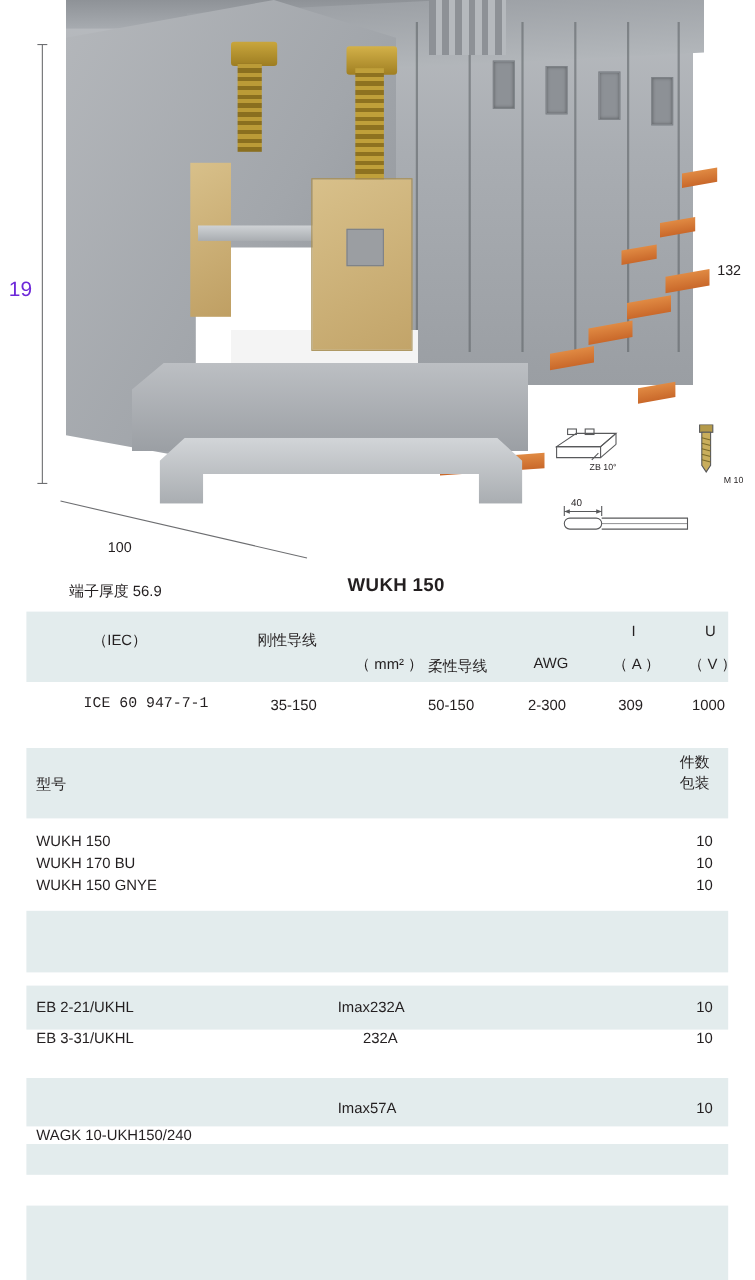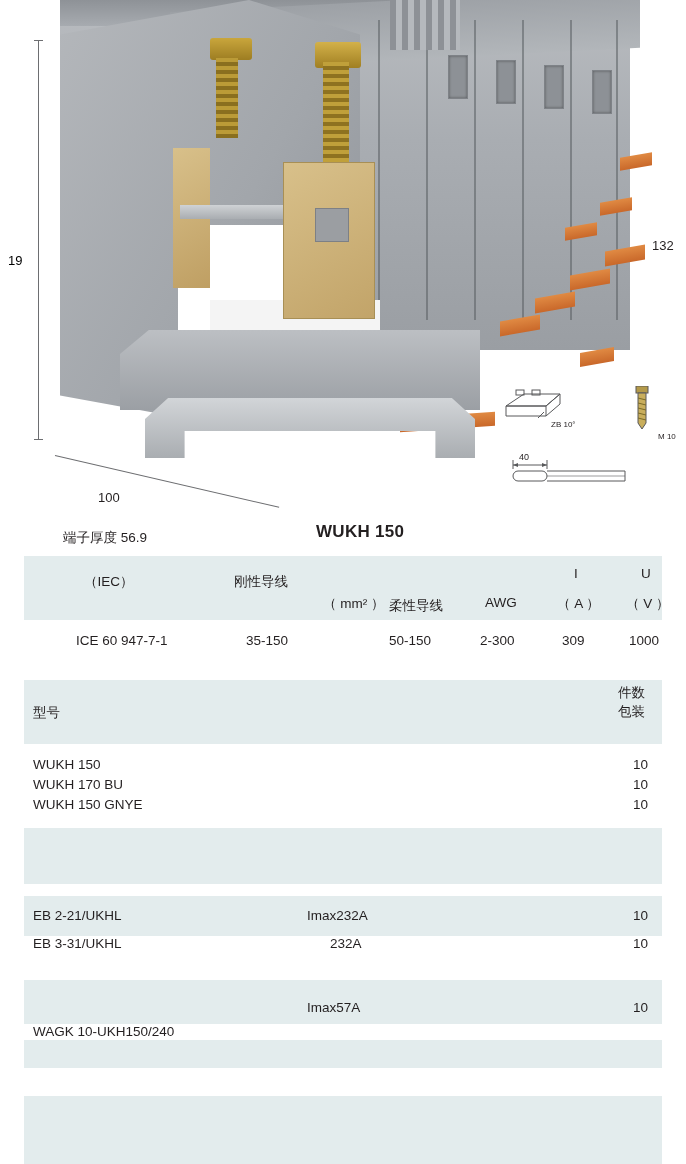--- a/index.html
+++ b/index.html
@@ -43,22 +43,22 @@
     height: 1px;
     background: #6d6e71;
   }
   .dim-line-v::before { top: 0; }
   .dim-line-v::after { bottom: 0; }
 
   .dim-label-left {
     position: absolute;
     left: 8px;
     top: 253px;
-    font-size: 13px;
-    color: #000000;
+    font-size: 19px;
+    color: #6d28d9;
   }
   .dim-label-right {
     position: absolute;
     left: 652px;
     top: 238px;
     font-size: 13px;
     color: #231f20;
   }
   .dim-line-diag {
     position: absolute;
@@ -298,21 +298,21 @@
       <polygon points="8,18 26,6 62,6 48,18" fill="none" stroke="#58595b" stroke-width="1"></polygon>
       <polygon points="8,18 48,18 48,28 8,28" fill="none" stroke="#58595b" stroke-width="1"></polygon>
       <line x1="48" y1="18" x2="62" y2="6" stroke="#58595b" stroke-width="1"></line>
       <line x1="48" y1="28" x2="62" y2="16" stroke="#58595b" stroke-width="1"></line>
       <line x1="62" y1="6" x2="62" y2="16" stroke="#58595b" stroke-width="1"></line>
       <rect x="18" y="2" width="8" height="5" fill="none" stroke="#58595b" stroke-width="1"></rect>
       <rect x="34" y="2" width="8" height="5" fill="none" stroke="#58595b" stroke-width="1"></rect>
       <line x1="40" y1="30" x2="46" y2="24" stroke="#58595b" stroke-width="1"></line>
     </svg>
   </div>
-  <div class="icon-label" style="left:551px; top:420px;">ZB 10°</div>
+  <div class="icon-label" style="left:536px; top:420px;">ZB 10°</div>
 
   <div class="icon-box" style="left:630px; top:386px;">
     <svg width="24" height="46" viewBox="0 0 24 46">
       <rect x="6" y="0" width="12" height="7" fill="#b49a4a" stroke="#58595b" stroke-width="1"></rect>
       <path d="M8 7 h8 v30 l-4 6 l-4 -6 z" fill="#c9ae5c" stroke="#58595b" stroke-width="1"></path>
       <line x1="8" y1="12" x2="16" y2="14" stroke="#7a6a28" stroke-width="1"></line>
       <line x1="8" y1="17" x2="16" y2="19" stroke="#7a6a28" stroke-width="1"></line>
       <line x1="8" y1="22" x2="16" y2="24" stroke="#7a6a28" stroke-width="1"></line>
       <line x1="8" y1="27" x2="16" y2="29" stroke="#7a6a28" stroke-width="1"></line>
       <line x1="8" y1="32" x2="16" y2="34" stroke="#7a6a28" stroke-width="1"></line>
@@ -345,21 +345,21 @@
 <div class="row-text" style="left:234px; top:573px;">刚性导线</div>
 <div class="row-text" style="left:389px; top:573px;margin-top:24px;">柔性导线</div>
 <div class="row-text" style="left:574px; top:566px;">I</div>
 <div class="row-text" style="left:641px; top:566px;">U</div>
 
 <div class="row-text" style="left:323px; top:595px;">（ mm² ）</div>
 <div class="row-text" style="left:485px; top:595px;">AWG</div>
 <div class="row-text" style="left:557px; top:595px;">（ A ）</div>
 <div class="row-text" style="left:626px; top:595px;">（ V ）</div>
 
-<div class="row-text" style="left:76px; top:633px;">ICE 60 947-7-1</div>
+<div class="row-text" style="left:76px; top:633px;font-family:Liberation Mono, monospace;">ICE 60 947-7-1</div>
 <div class="row-text" style="left:246px; top:633px;">35-150</div>
 <div class="row-text" style="left:389px; top:633px;">50-150</div>
 <div class="row-text" style="left:480px; top:633px;">2-300</div>
 <div class="row-text" style="left:562px; top:633px;">309</div>
 <div class="row-text" style="left:629px; top:633px;">1000</div>
 
 <div class="band" style="top:680px; height:64px;"></div>
 <div class="row-text" style="left:33px; top:704px;">型号</div>
 <div class="row-text" style="left:618px; top:684px;">件数</div>
 <div class="row-text" style="left:618px; top:703px;">包装</div>

